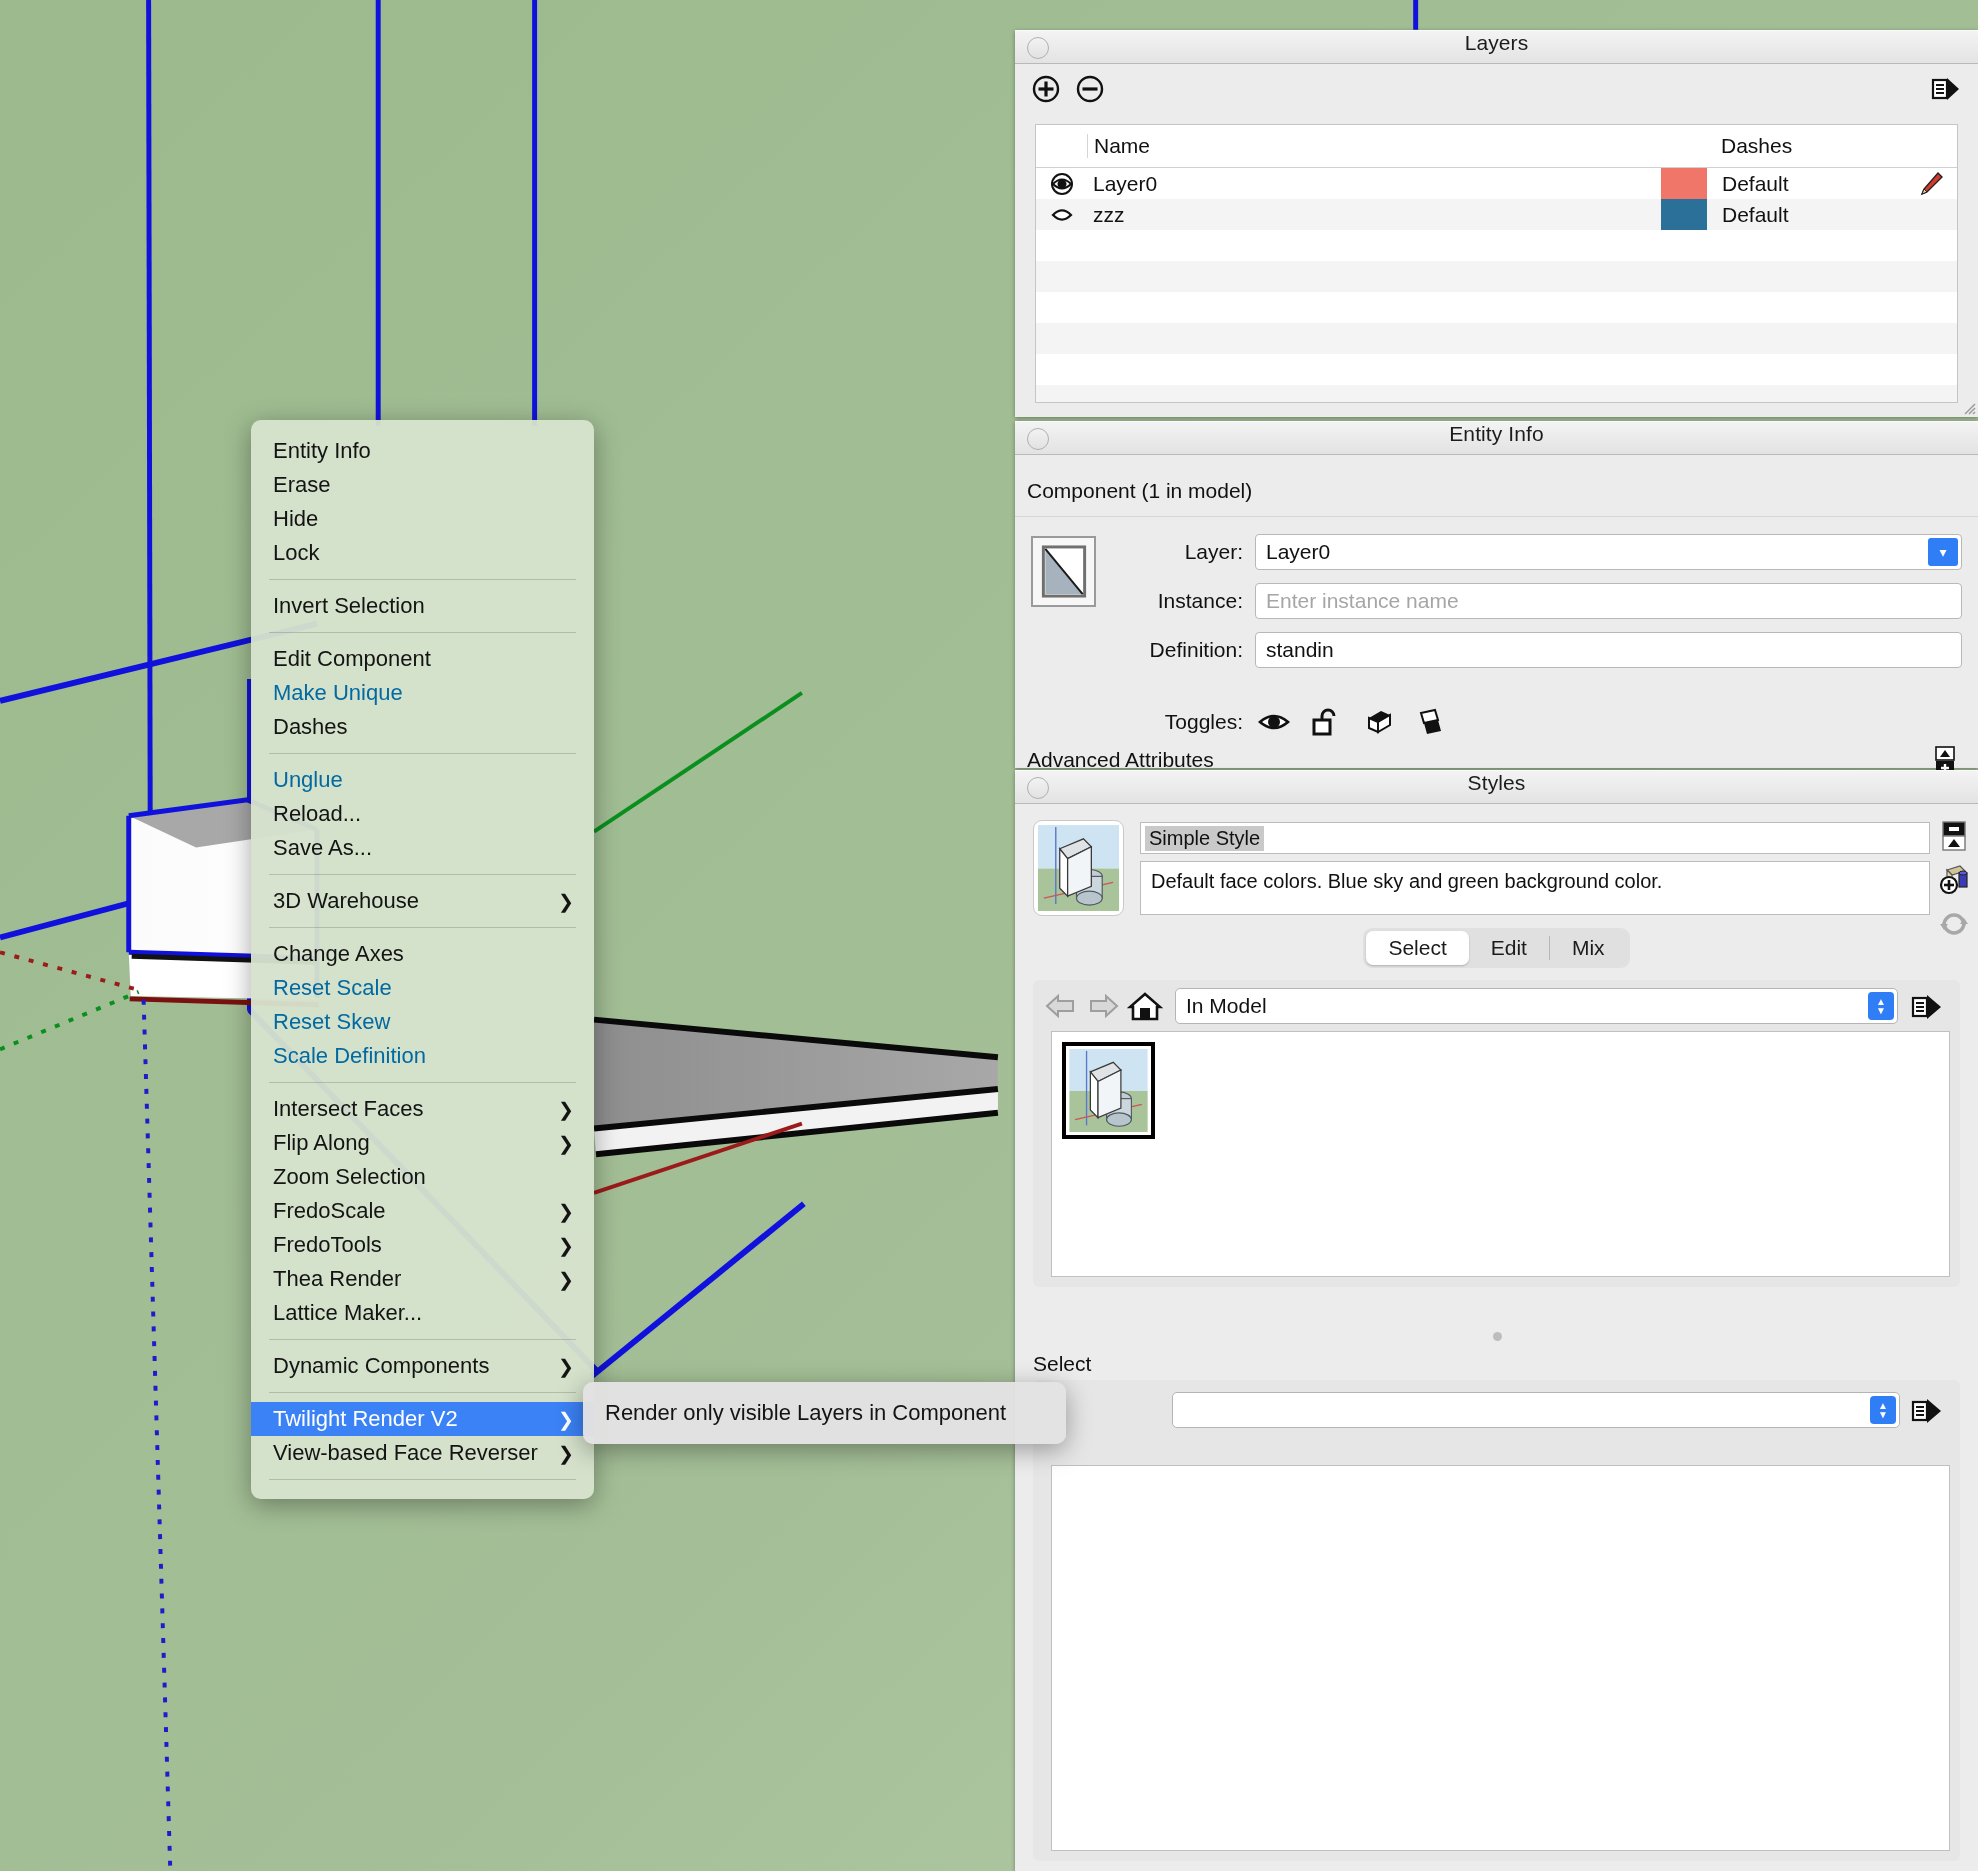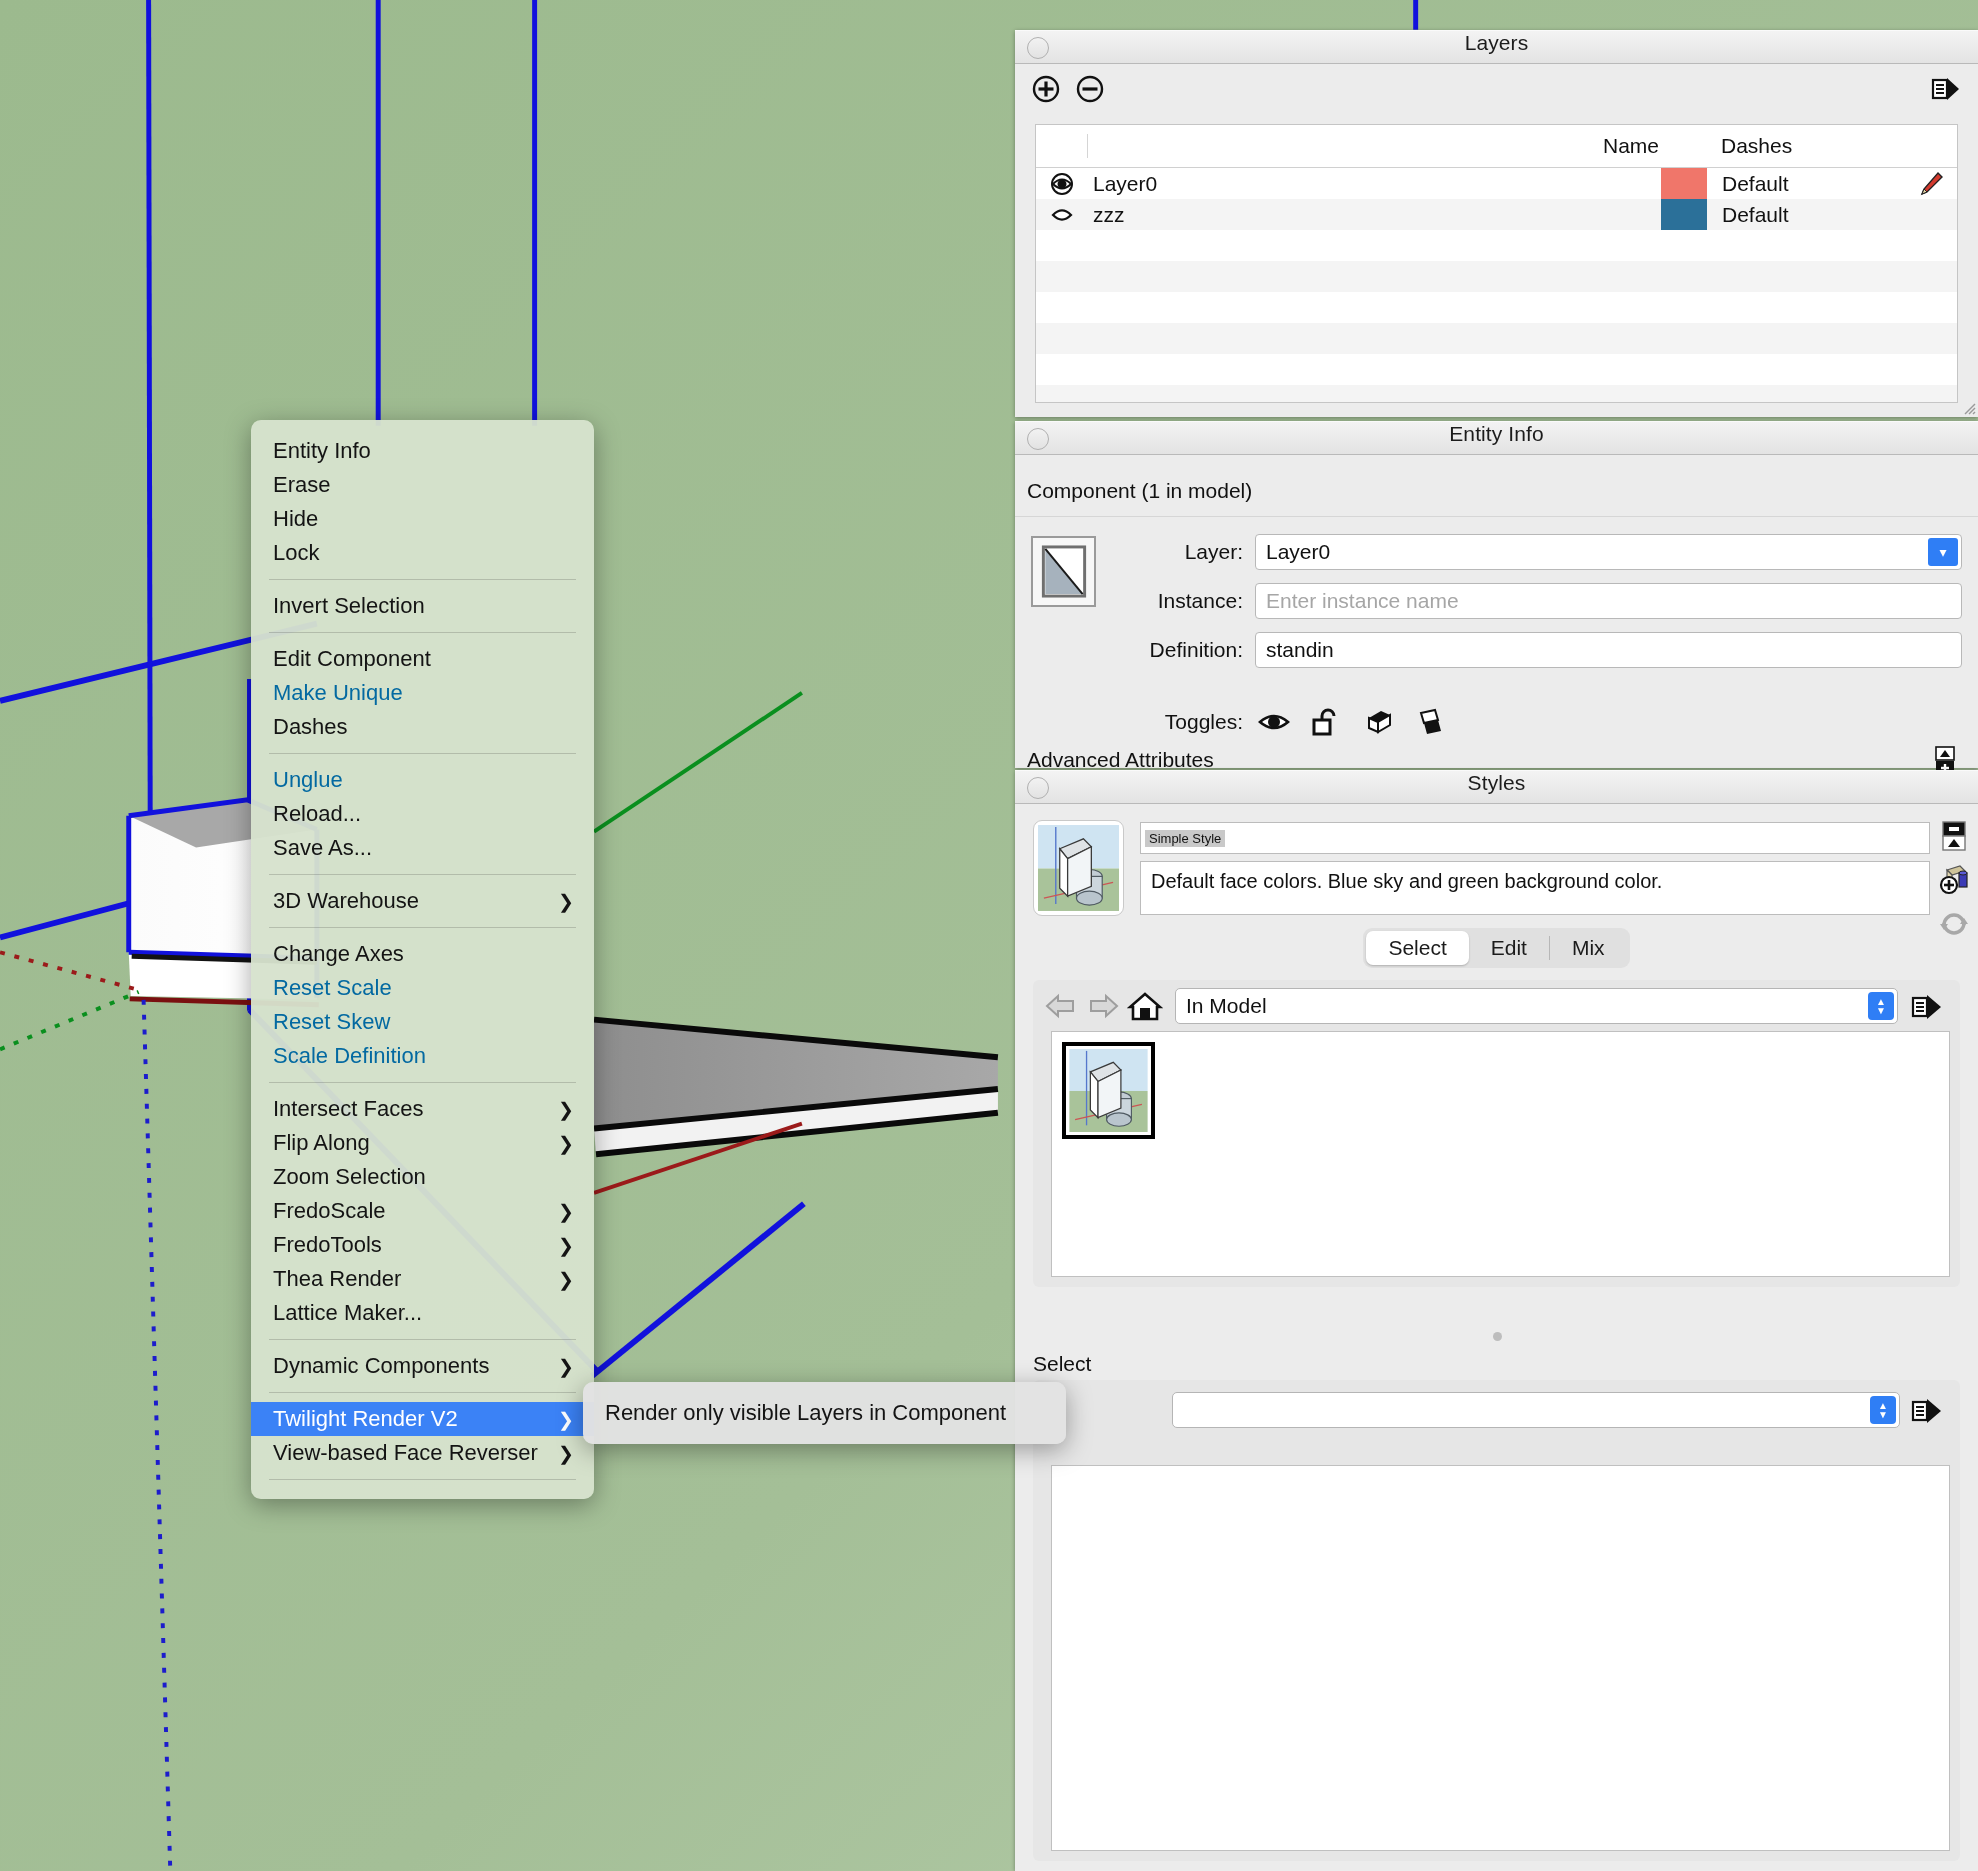--- a/index.html
+++ b/index.html
@@ -28,21 +28,21 @@
   
   #layers-panel{left:1015px;top:30px;width:963px;height:387px;background:#ececec;}
   .layers-toolbar{height:50px;display:flex;align-items:center;padding:0 16px;position:relative;}
   .circ-btn{width:30px;height:30px;margin-right:14px;cursor:default;}
   .list-btn{position:absolute;right:16px;top:8px;width:34px;height:34px;}
   .layers-table{position:absolute;left:20px;top:94px;right:20px;bottom:14px;
      background:#fff;border:1px solid #c5c5c5;overflow:hidden;}
   .lt-head{display:flex;height:42px;align-items:center;background:#fff;
      border-bottom:1px solid #d0d0d0;font-size:21px;color:#111;}
   .lt-head .c-eye{width:51px;}
-  .lt-head .c-name{flex:1;padding-left:6px;border-left:1px solid #d5d5d5;text-align:right;}
+  .lt-head .c-name{flex:1;padding-left:6px;border-left:1px solid #d5d5d5;}
   .lt-head .c-color{width:51px;border-left:1px solid #d5d5d5;}
   .lt-head .c-dash{width:182px;padding-left:10px;}
   .lt-head .c-edit{width:53px;border-left:1px solid #d5d5d5;}
   .lt-row{display:flex;height:31px;align-items:center;font-size:21px;color:#111;}
   .lt-row.odd{background:#fff;}
   .lt-row.even{background:#f4f4f4;}
   .lt-row .c-eye{width:51px;display:flex;justify-content:center;align-items:center;}
   .lt-row .c-name{flex:1;padding-left:6px;}
   .lt-row .c-color{width:51px;}
   .swatch{width:46px;height:31px;}
@@ -74,21 +74,21 @@
   .ei-adv-btn{position:absolute;right:22px;bottom:6px;width:22px;height:30px;}
   .grip{position:absolute;right:2px;bottom:2px;width:14px;height:14px;}
 
   
   #styles-panel{left:1015px;top:770px;width:963px;height:1101px;}
   .st-top{position:relative;height:129px;}
   .st-thumb{position:absolute;left:18px;top:16px;width:91px;height:96px;
      background:#fff;border:1px solid #c9c9c9;border-radius:9px;padding:4px;box-sizing:border-box;}
   .st-name{position:absolute;left:125px;top:18px;right:48px;height:30px;background:#fff;
      border:1px solid #bcbcbc;display:flex;align-items:center;}
-  .st-name span{background:#c9c9c9;font-size:13px;color:#111;padding:1px 4px;margin-left:4px;}
+  .st-name span{background:#c9c9c9;font-size:20px;color:#111;padding:1px 4px;margin-left:4px;}
   .st-desc{position:absolute;left:125px;top:57px;right:48px;height:54px;background:#fff;
      border:1px solid #bcbcbc;font-size:20px;color:#111;padding:8px 10px;box-sizing:border-box;}
   .st-sidebtn{position:absolute;right:8px;width:32px;height:32px;}
 
   .st-tabs{position:absolute;left:0;right:0;top:158px;display:flex;justify-content:center;}
   .tabgroup{display:flex;align-items:center;background:#e0e0e0;border-radius:9px;padding:3px;}
   .tab{font-size:21px;color:#1b1b1b;padding:5px 22px;border-radius:7px;}
   .tab.active{background:#fff;box-shadow:0 1px 2px rgba(0,0,0,.22);}
   .tabdiv{width:1px;height:24px;background:#b7b7b7;}
 

